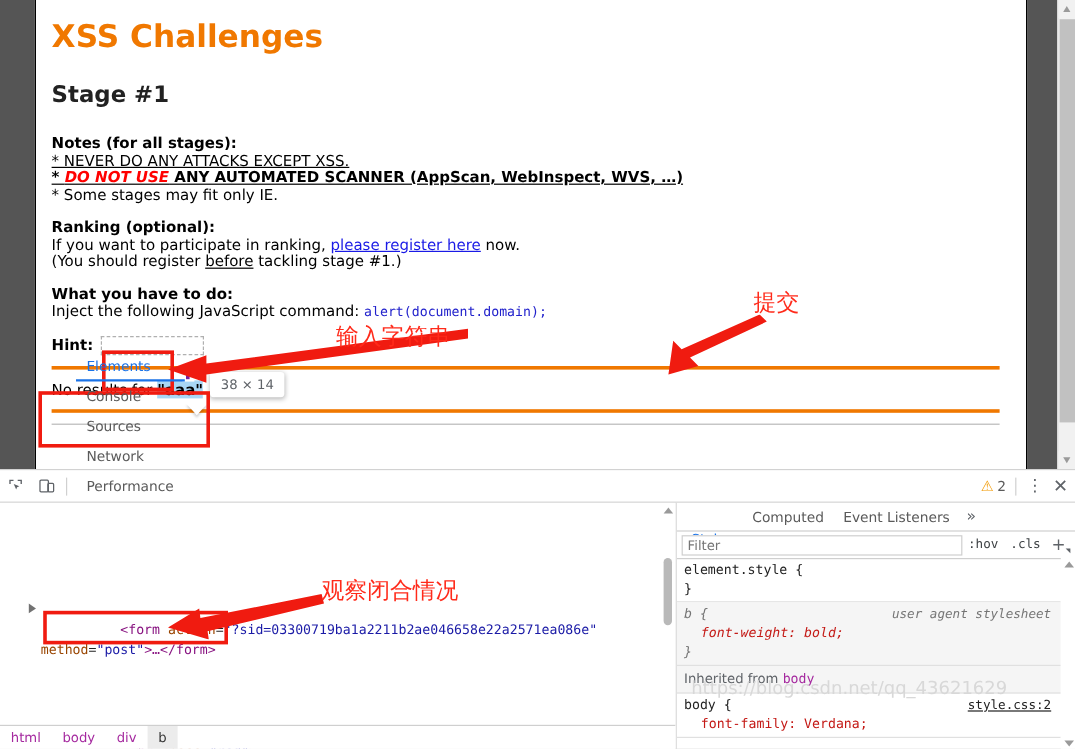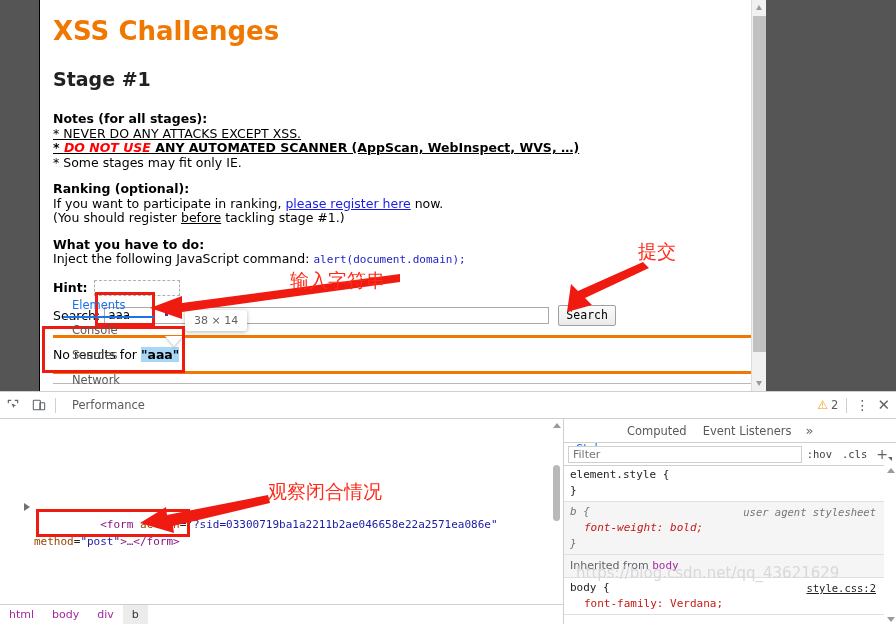--- a/index.html
+++ b/index.html
@@ -4,21 +4,21 @@
 <style>
   html,body{margin:0;padding:0;}
   body{
     width:896px;height:624px;overflow:hidden;
     background:#555555;
     font-family:"DejaVu Sans","Liberation Sans",sans-serif;
     position:relative;
   }
   
   #page-area{
-    position:absolute;left:10px;top:0;width:756px;height:391px;
+    position:absolute;left:0;top:0;width:896px;height:391px;
     background:#555555;overflow:hidden;
   }
   #page-white{
     position:absolute;left:29px;top:0;width:827px;height:391px;
     background:#ffffff;border-left:1px solid #000;border-right:1px solid #000;
     box-sizing:border-box;
   }
   #page-scrollbar{
     position:absolute;right:0;top:0;width:15px;height:391px;
     background:#f1f1f1;border-left:1px solid #dcdcdc;box-sizing:border-box;
@@ -239,25 +239,20 @@
     <div class="blk">
       <b>What you have to do:</b><br>
       <span>Inject the following JavaScript command: </span><span class="code">alert(document.domain);</span>
     </div>
 
     <div class="formrow">
       <b>Hint:</b>
       <span class="hintbox"></span>
     </div>
 
-    <div class="formrow">
-      <span>Search:</span>&nbsp;
-      <input class="search-input" type="text" value="aaa" style="">
-      <button class="search-btn">Search</button>
-    </div>
 
     <hr class="red">
     <div class="noresults"><span>No results for </span><b class="hl">"aaa"</b></div>
     <hr class="red">
     <hr class="plain">
   </div>
 
   <div id="page-scrollbar">
     <div class="sb-arrow sb-up"></div>
     <div class="sb-thumb"></div>

